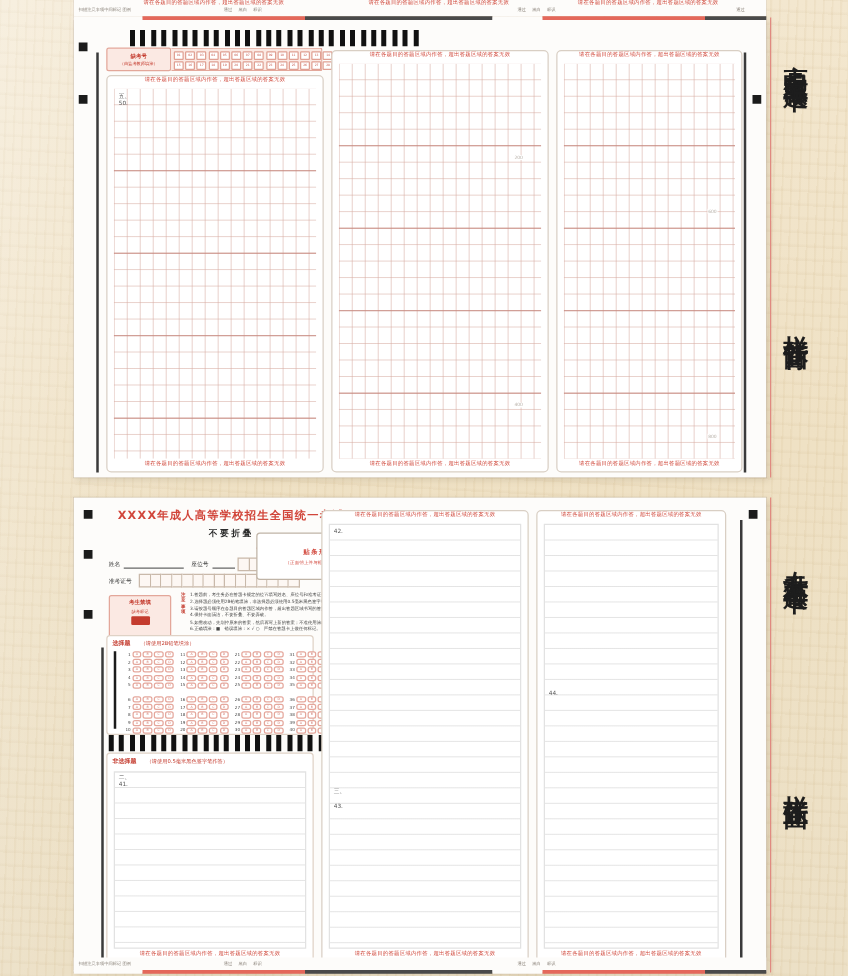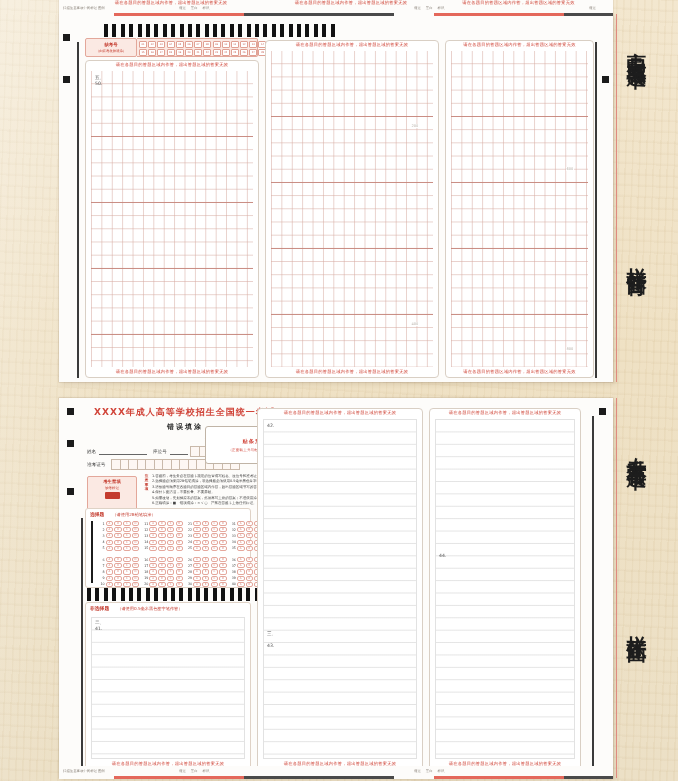--- a/index.html
+++ b/index.html
@@ -303,21 +303,21 @@
 
     <div class="reg" style="left:8px;top:10px;"></div>
     <div class="reg" style="left:8px;top:42px;"></div>
     <div class="reg" style="left:8px;top:90px;"></div>
     <div class="reg" style="left:540px;top:10px;"></div>
     <div class="vline" style="left:22px;top:120px;height:250px;"></div>
     <div class="vline" style="left:533px;top:18px;height:352px;"></div>
 
     <div class="hdr" style="left:26px;top:8px;width:200px;">
       <div class="title1" style="text-align:center;">XXXX年成人高等学校招生全国统一考试</div>
-      <div class="title2" style="text-align:center;margin-top:3px;">错误填涂</div>
+      <div class="title2" style="text-align:center;margin-top:3px;">不要折叠</div>
       <div class="title3" style="text-align:center;margin-top:4px;margin-left:60px;">专升本</div>
     </div>
 
     <div class="field-label" style="position:absolute;left:28px;top:51px;">姓名</div>
     <div class="field-line" style="left:40px;top:56px;width:48px;"></div>
 
     <div class="field-label" style="position:absolute;left:94px;top:51px;">座位号</div>
     <div class="field-line" style="left:111px;top:56px;width:18px;"></div>
     <div class="boxrow" style="left:131px;top:48px;">
       <i></i>

